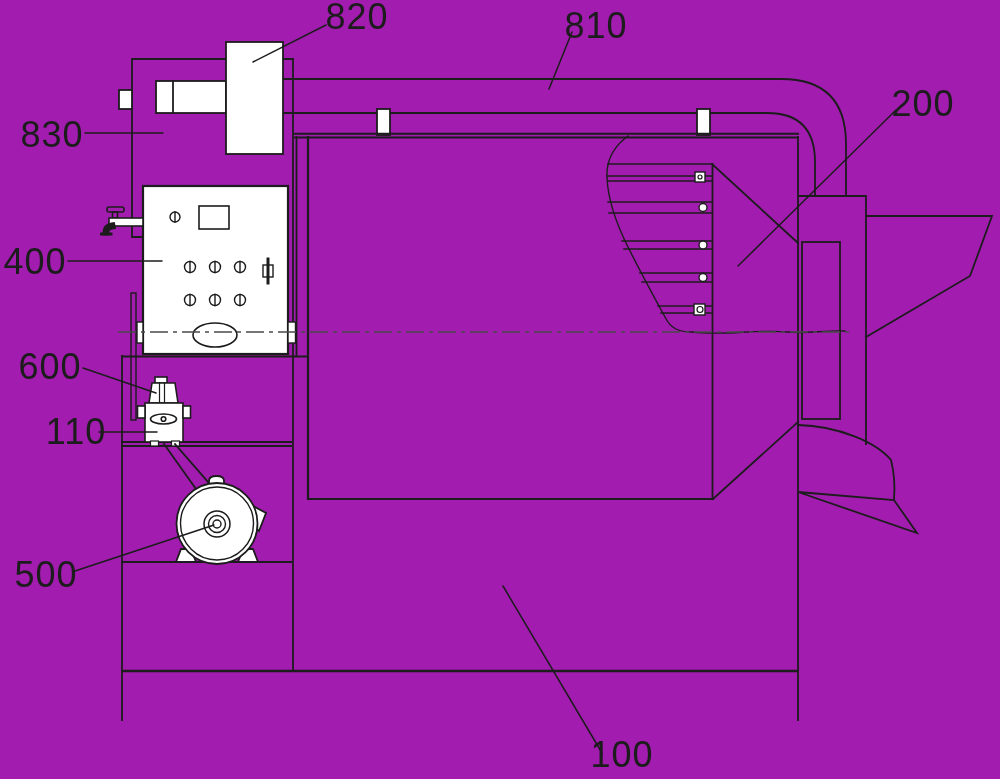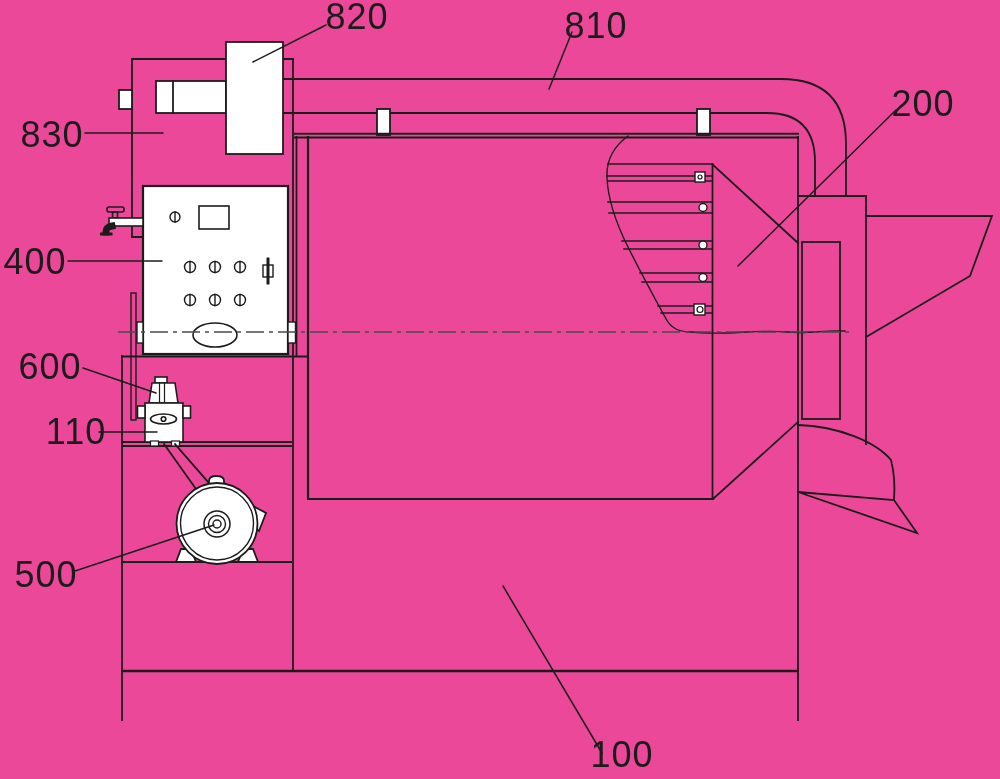--- a/index.html
+++ b/index.html
@@ -1,16 +1,16 @@
 <!DOCTYPE html>
 <html><head>
 <meta charset="utf-8">
 <style>
   html,body{margin:0;padding:0;background:#ffffff;}
-  .canvas{position:relative;width:1000px;height:779px;background:#ec4899;overflow:hidden;}
+  .canvas{position:relative;width:1000px;height:779px;background:#a21caf;overflow:hidden;}
   svg{position:absolute;left:0;top:0;}
   svg text{font-family:"Liberation Sans","DejaVu Sans",sans-serif;font-size:36px;letter-spacing:1px;stroke:none;}
 </style>
 </head>
 <body>
 
 <div class="canvas">
 <svg width="1000" height="779" viewBox="0 0 1000 779">
 
   <g fill="none" stroke-width="1.8" stroke-linecap="square" stroke-linejoin="miter" stroke="#1c1c1c">

